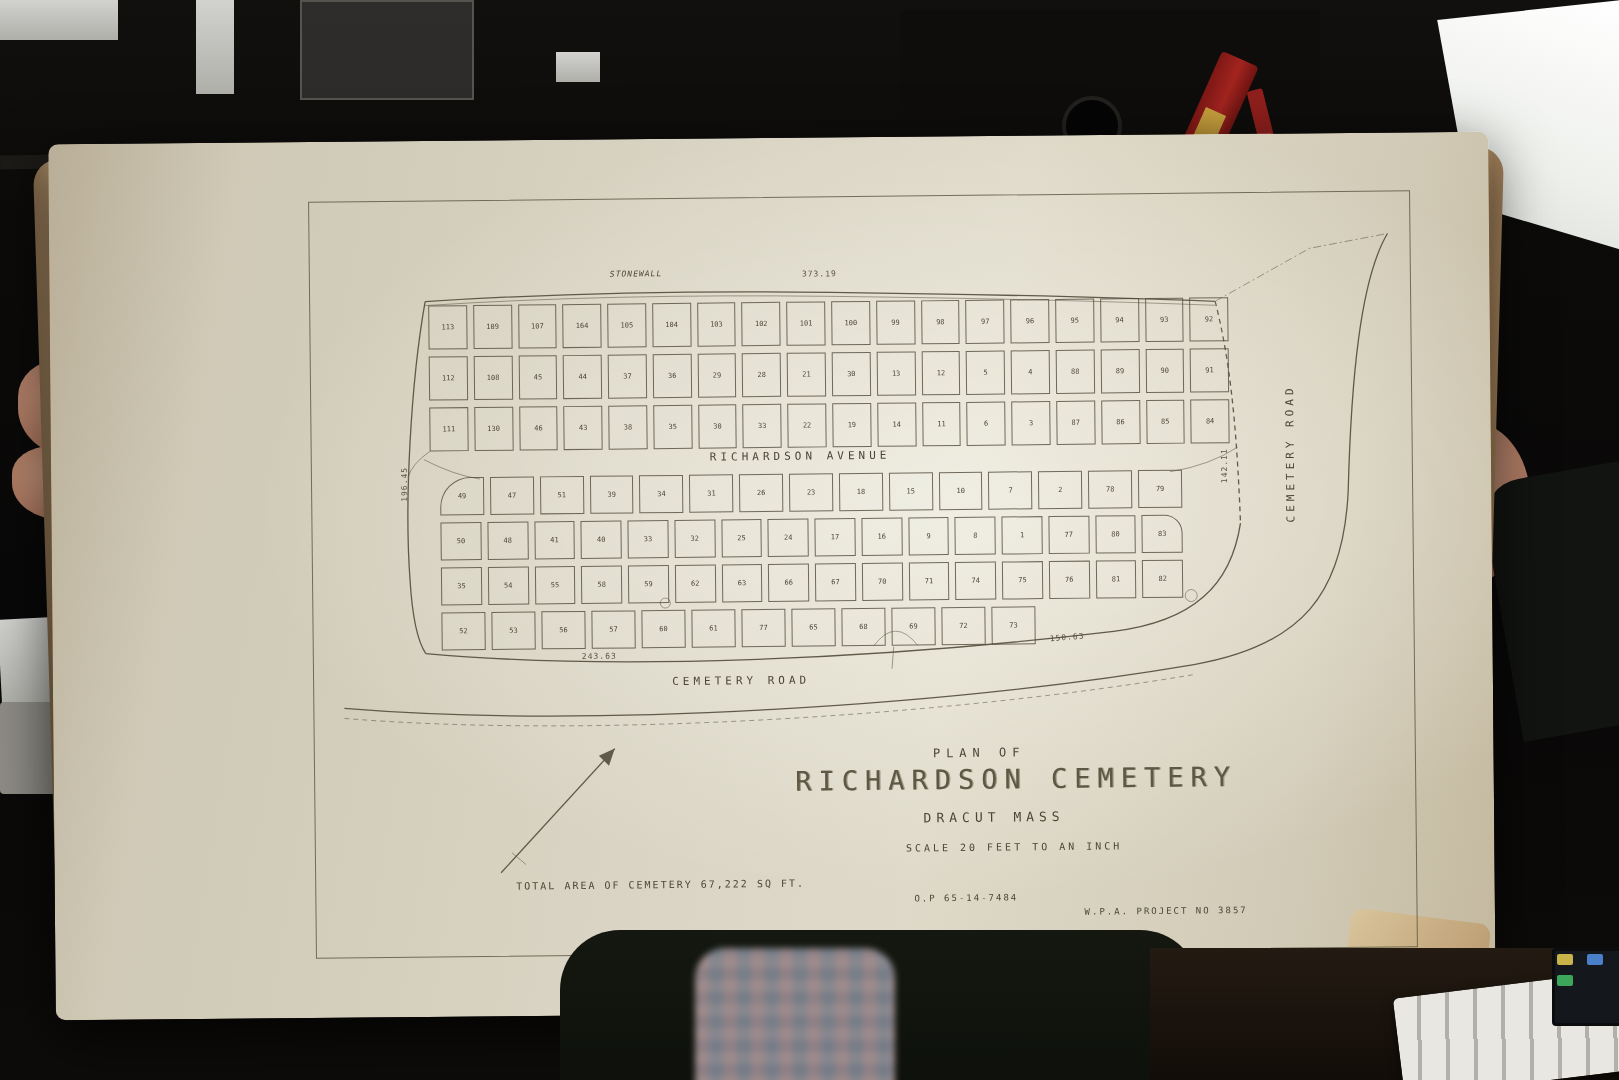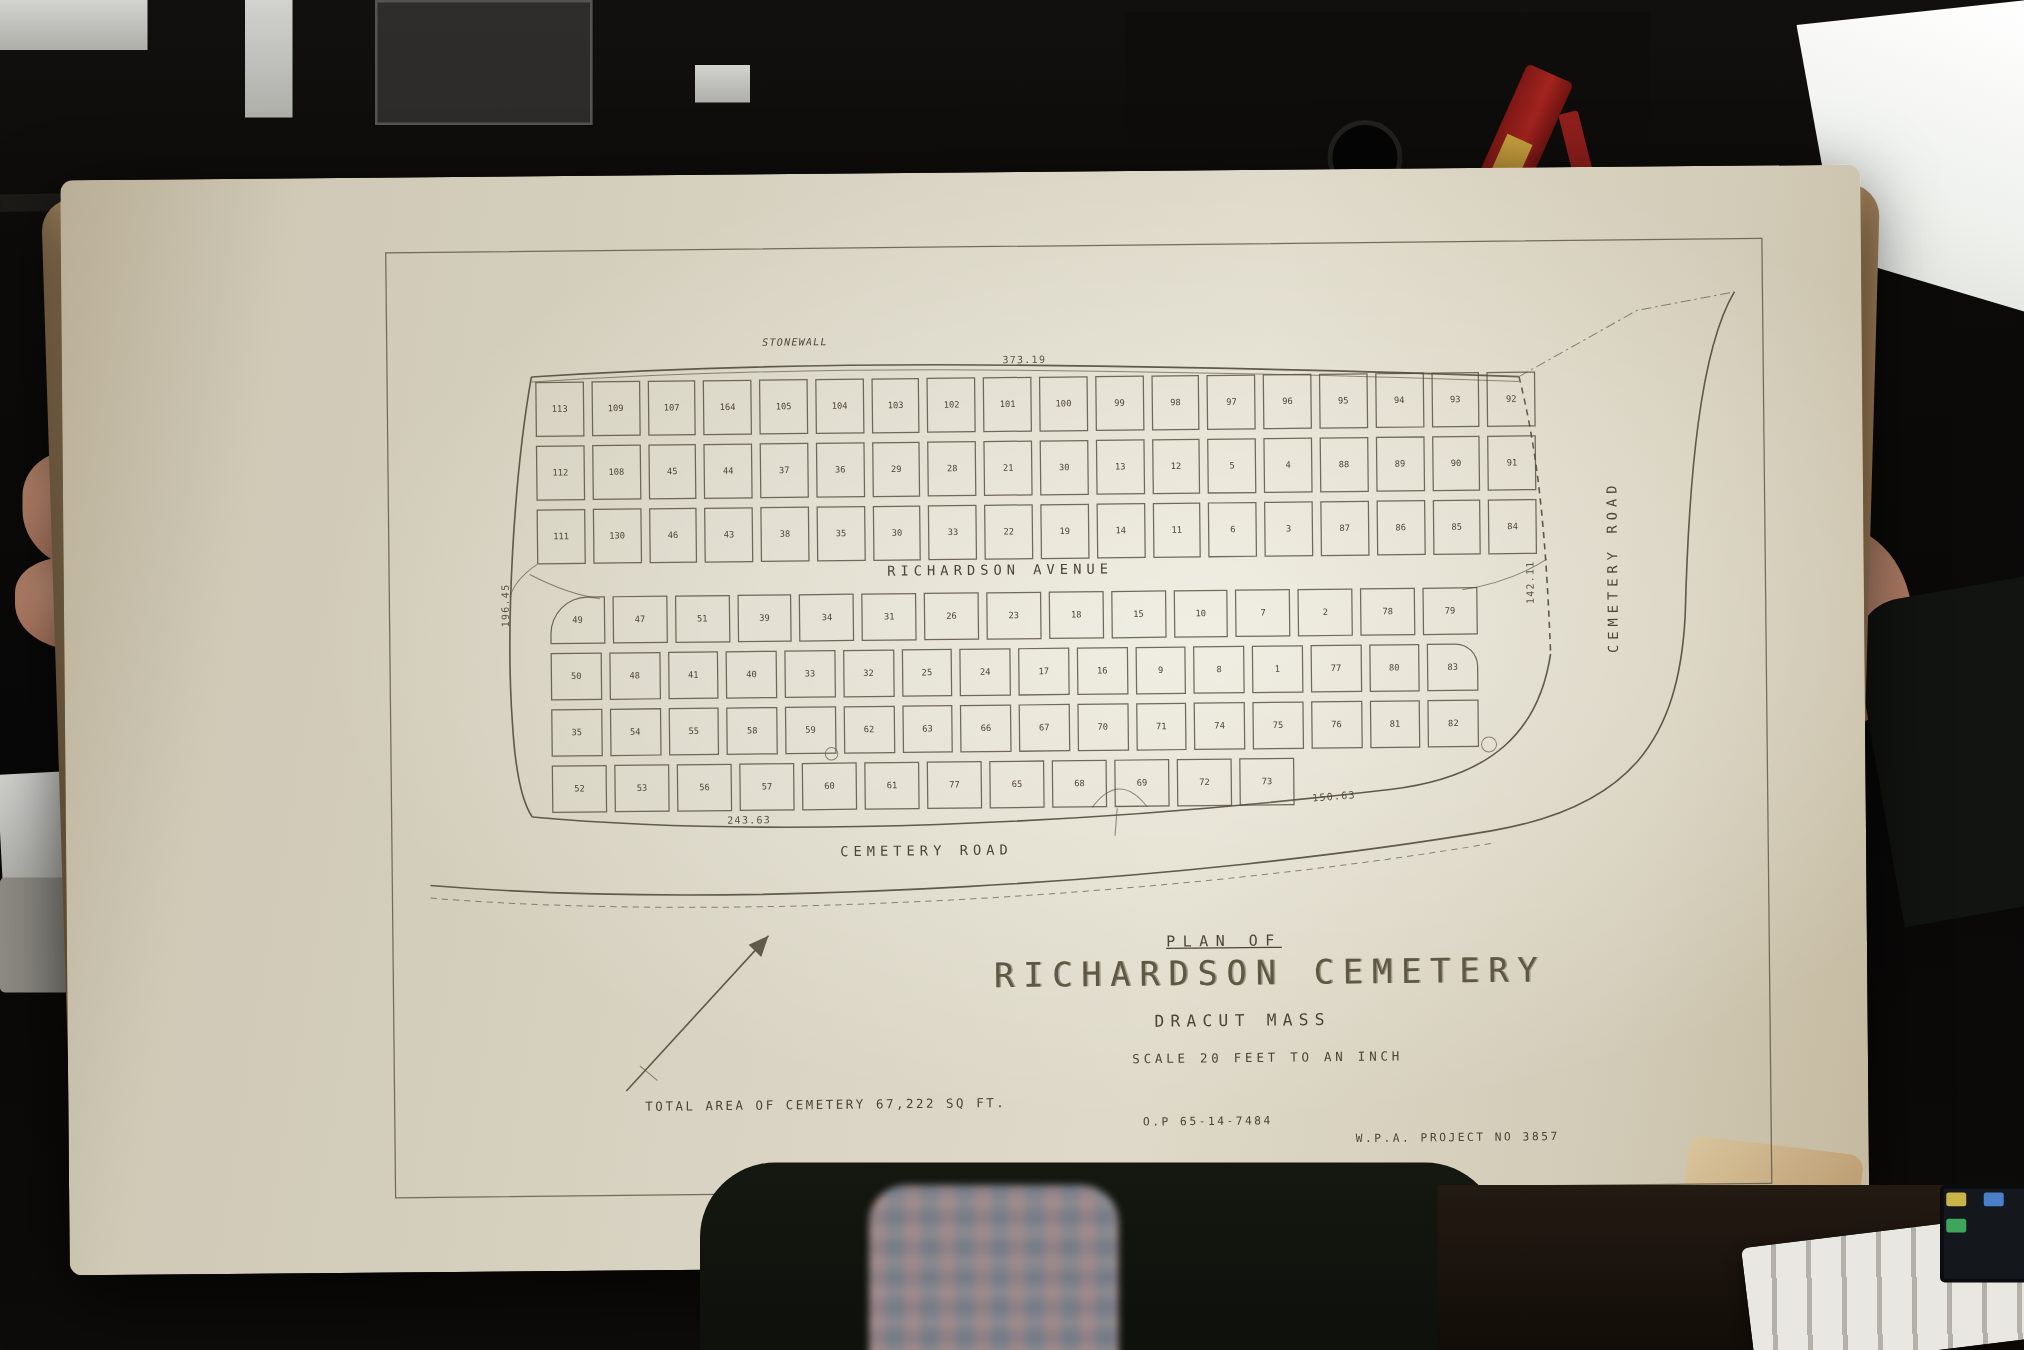--- a/index.html
+++ b/index.html
@@ -45,21 +45,21 @@
   #fold-br{left:1346px;top:916px;width:140px;height:100px;border-radius:12px;transform:rotate(7deg);
     background:linear-gradient(120deg,#d9c49c,#b59469);}
   
   #drawing{left:312px;top:196px;width:1100px;height:755px;border:1.5px solid rgba(96,89,70,.85);
     transform:rotate(-0.6deg);color:#4c4636;}
   .ptext{position:absolute;color:#4c4636;white-space:nowrap;}
   .tiny{font-size:8px;letter-spacing:1px;}
   .dim{font-size:8px;letter-spacing:1px;opacity:.9;}
   .street{font-size:11px;letter-spacing:4px;}
   .vert{transform:rotate(-90deg);transform-origin:left top;}
-  #title-plan-of{left:618px;top:550px;font-size:12px;letter-spacing:6px;text-decoration:underline;}
+  #title-plan-of{left:618px;top:550px;font-size:12px;letter-spacing:6px;}
   #title-name{left:480px;top:568px;font-size:27px;letter-spacing:7px;color:#5d5743;
     text-shadow:1.2px 0 0 rgba(93,87,67,.45);}
   #title-place{left:608px;top:614px;font-size:13px;letter-spacing:5px;}
   #title-scale{left:590px;top:646px;font-size:10px;letter-spacing:3px;}
   #foot-area{left:200px;top:680px;font-size:10px;letter-spacing:2px;}
   #foot-op{left:598px;top:697px;font-size:9px;letter-spacing:2px;}
   #foot-wpa{left:768px;top:712px;font-size:9px;letter-spacing:2px;}
   .block{position:absolute;}
   .lot-row{display:flex;gap:6px;margin-bottom:7px;}
   .lot{border:1.1px solid rgba(80,74,58,.8);display:flex;align-items:center;justify-content:center;
@@ -266,21 +266,21 @@
           <div class="lot">77</div>
           <div class="lot">65</div>
           <div class="lot">68</div>
           <div class="lot">69</div>
           <div class="lot">72</div>
           <div class="lot">73</div>
         </div>
       </div>
 
     <div class="ptext tiny" style="left:300px;top:70px;font-style:italic">STONEWALL</div>
-    <div class="ptext dim" style="left:492px;top:86px">373.19</div>
+    <div class="ptext dim" style="left:492px;top:72px">373.19</div>
     <div class="ptext dim vert" style="left:88px;top:300px">196.45</div>
     <div class="ptext street" style="left:398px;top:252px">RICHARDSON AVENUE</div>
     <div class="ptext dim" style="left:268px;top:452px">243.63</div>
     <div class="ptext dim" style="left:736px;top:438px;transform:rotate(-4deg)">150.63</div>
     <div class="ptext street" style="left:358px;top:476px">CEMETERY ROAD</div>
     <div class="ptext dim vert" style="left:908px;top:290px">142.11</div>
     <div class="ptext street vert" style="left:972px;top:330px">CEMETERY ROAD</div>
 
     <div class="ptext" id="title-plan-of">PLAN OF</div>
     <div class="ptext" id="title-name">RICHARDSON CEMETERY</div>

